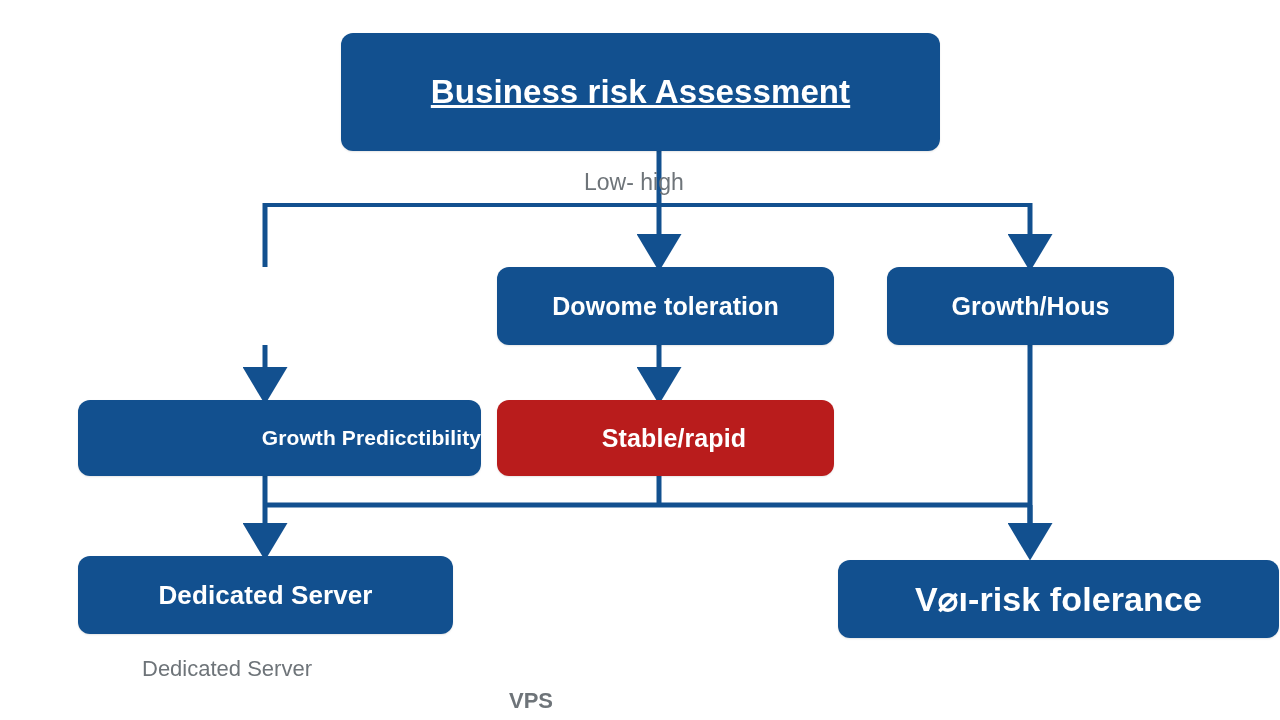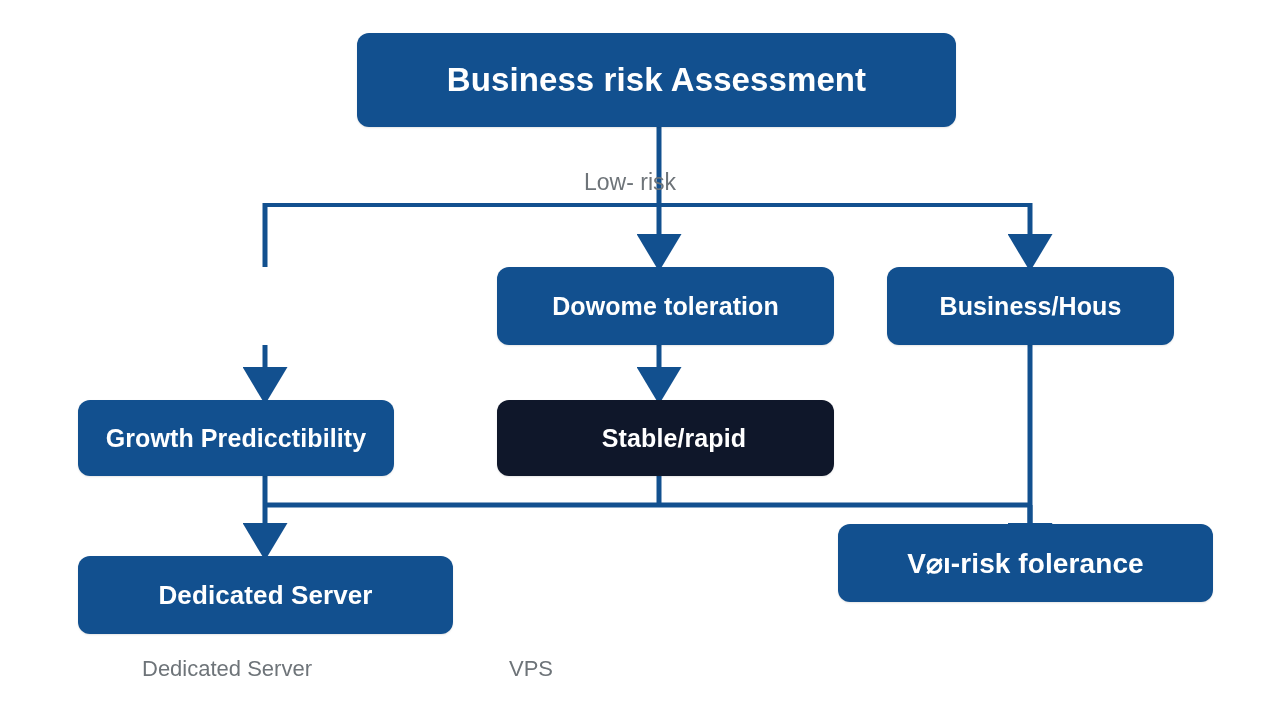--- a/index.html
+++ b/index.html
@@ -33,28 +33,29 @@
     justify-content: center;
     border-radius: 12px;
     box-sizing: border-box;
     color: #ffffff;
     font-weight: bold;
     letter-spacing: 0.1px;
     text-align: center;
     box-shadow: 0 1px 2px rgba(0,0,0,0.10);
   }
   .node.blue   { background: #12508f; }
-  .node.teal   { background: #0f172a; padding-left: 17px; }
+  .node.teal   { background: #b91c1c; padding-left: 17px; }
 
   .node-title {
-    left: 357px;
+    left: 341px;
     top: 33px;
     width: 599px;
-    height: 94px;
+    height: 118px;
     font-size: 33px;
+    text-decoration: underline;
   }
   .node-r2a {
     left: 78px;
     top: 267px;
     width: 375px;
     height: 78px;
     font-size: 25px;
   }
   .node-r2b {
     left: 497px;
@@ -66,44 +67,45 @@
   .node-r2c {
     left: 887px;
     top: 267px;
     width: 287px;
     height: 78px;
     font-size: 25px;
   }
   .node-r3a {
     left: 78px;
     top: 400px;
-    width: 316px;
+    width: 403px;
     height: 76px;
-    font-size: 25px;
+    font-size: 21px;
+    justify-content: flex-end;
   }
   .node-r3b {
     left: 497px;
     top: 400px;
     width: 337px;
     height: 76px;
     font-size: 25px;
   }
   .node-r4a {
     left: 78px;
     top: 556px;
     width: 375px;
     height: 78px;
     font-size: 26px;
   }
   .node-r4b {
     left: 838px;
-    top: 524px;
-    width: 375px;
-    height: 78px;
-    font-size: 28px;
+    top: 560px;
+    width: 441px;
+    height: 78px;
+    font-size: 34px;
   }
 
   .edge-label {
     position: absolute;
     color: #6e7479;
     font-size: 23px;
     font-weight: normal;
     white-space: nowrap;
   }
   .edge-label-lowhigh {
@@ -113,21 +115,21 @@
 
   .caption {
     position: absolute;
     color: #6e7479;
     font-size: 22px;
     font-weight: normal;
     white-space: nowrap;
     text-align: center;
   }
   .caption-a { left: 142px;  top: 656px; }
-  .caption-b { left: 509px;  top: 656px; }
+  .caption-b { left: 509px;  top: 688px; font-weight: bold; }
   .caption-c { left: 897px;  top: 656px; }
 </style>
 </head>
 <body>
 
 <div id="canvas">
 
   <svg id="connectors" viewBox="0 0 1280 720" width="1280" height="720" xmlns="http://www.w3.org/2000/svg">
     <defs>
       <marker id="arrow" markerWidth="10" markerHeight="9" refX="1.2" refY="4.5" orient="auto" markerUnits="strokeWidth">
@@ -157,29 +159,29 @@
 
     <path d="M265,505 L265,529" stroke="#12508f" stroke-width="5" fill="none" marker-end="url(#arrow)"></path>
 
     <path d="M1030,505 L1030,529" stroke="#12508f" stroke-width="5" fill="none" marker-end="url(#arrow)"></path>
   </svg>
 
   <div class="node blue node-title">
     <span>Business risk Assessment</span>
   </div>
 
-  <div class="edge-label edge-label-lowhigh">Low- risk</div>
+  <div class="edge-label edge-label-lowhigh">Low- high</div>
 
 
   <div class="node blue node-r2b">
     <span>Dowome toleration</span>
   </div>
 
   <div class="node blue node-r2c">
-    <span>Business/Hous</span>
+    <span>Growth/Hous</span>
   </div>
 
   <div class="node blue node-r3a">
     <span>Growth Predicctibility</span>
   </div>
 
   <div class="node teal node-r3b">
     <span>Stable/rapid</span>
   </div>
 

